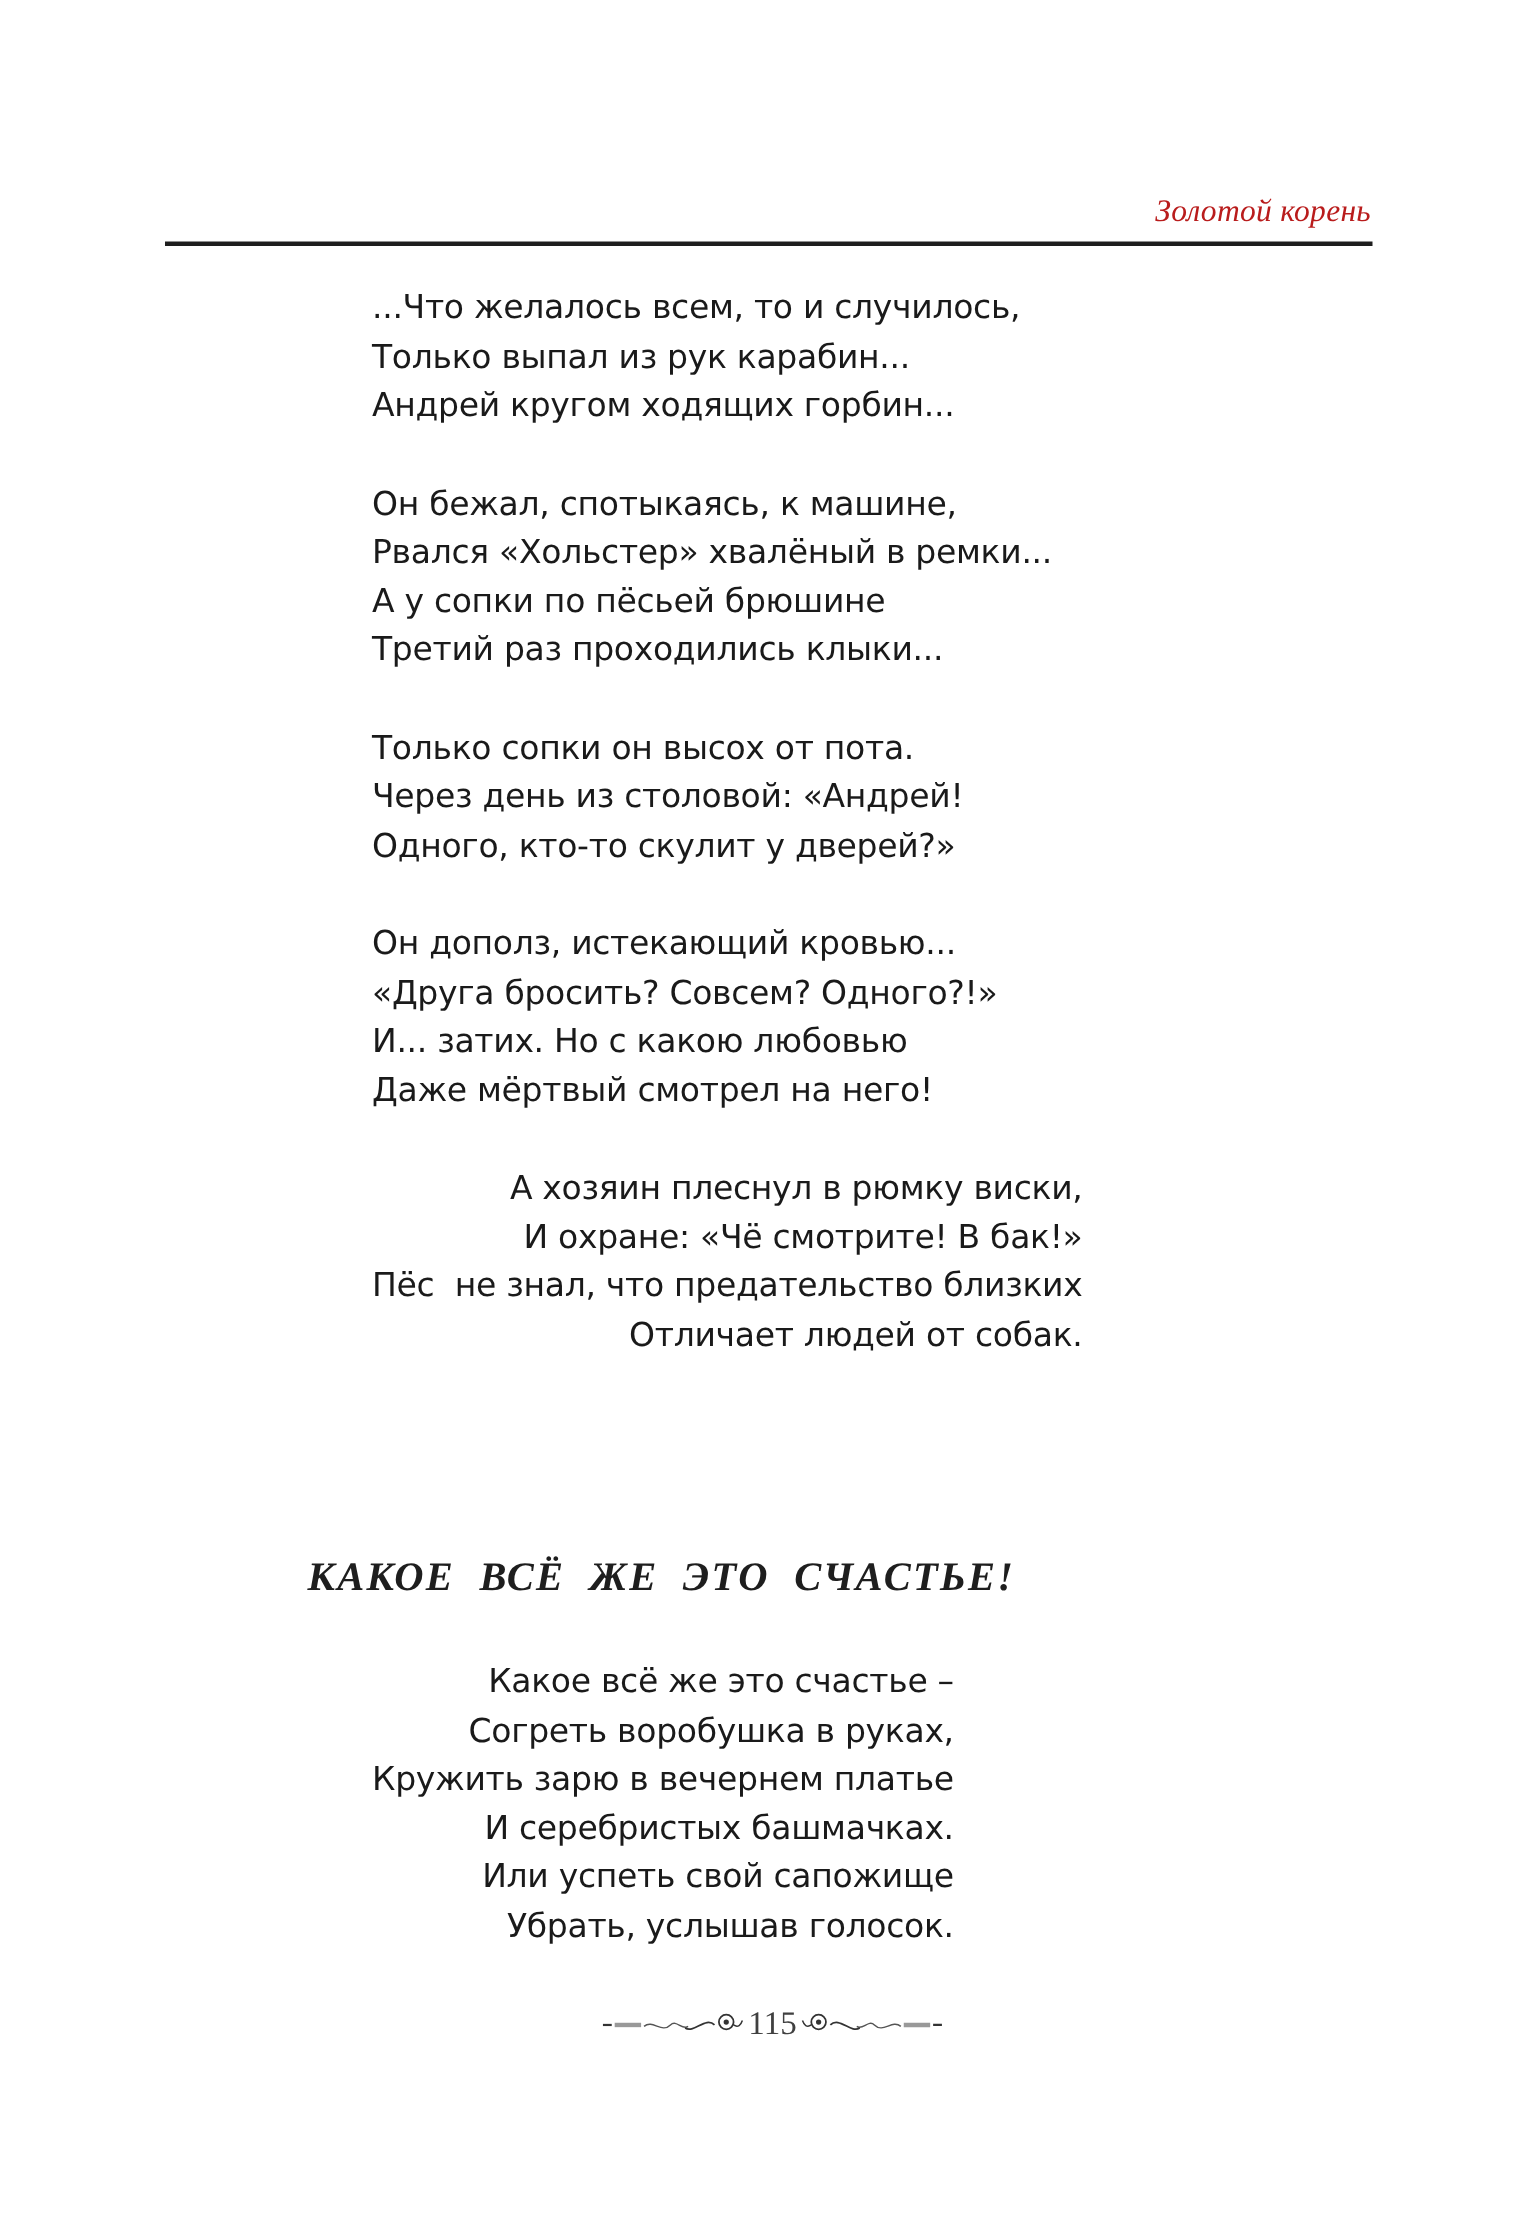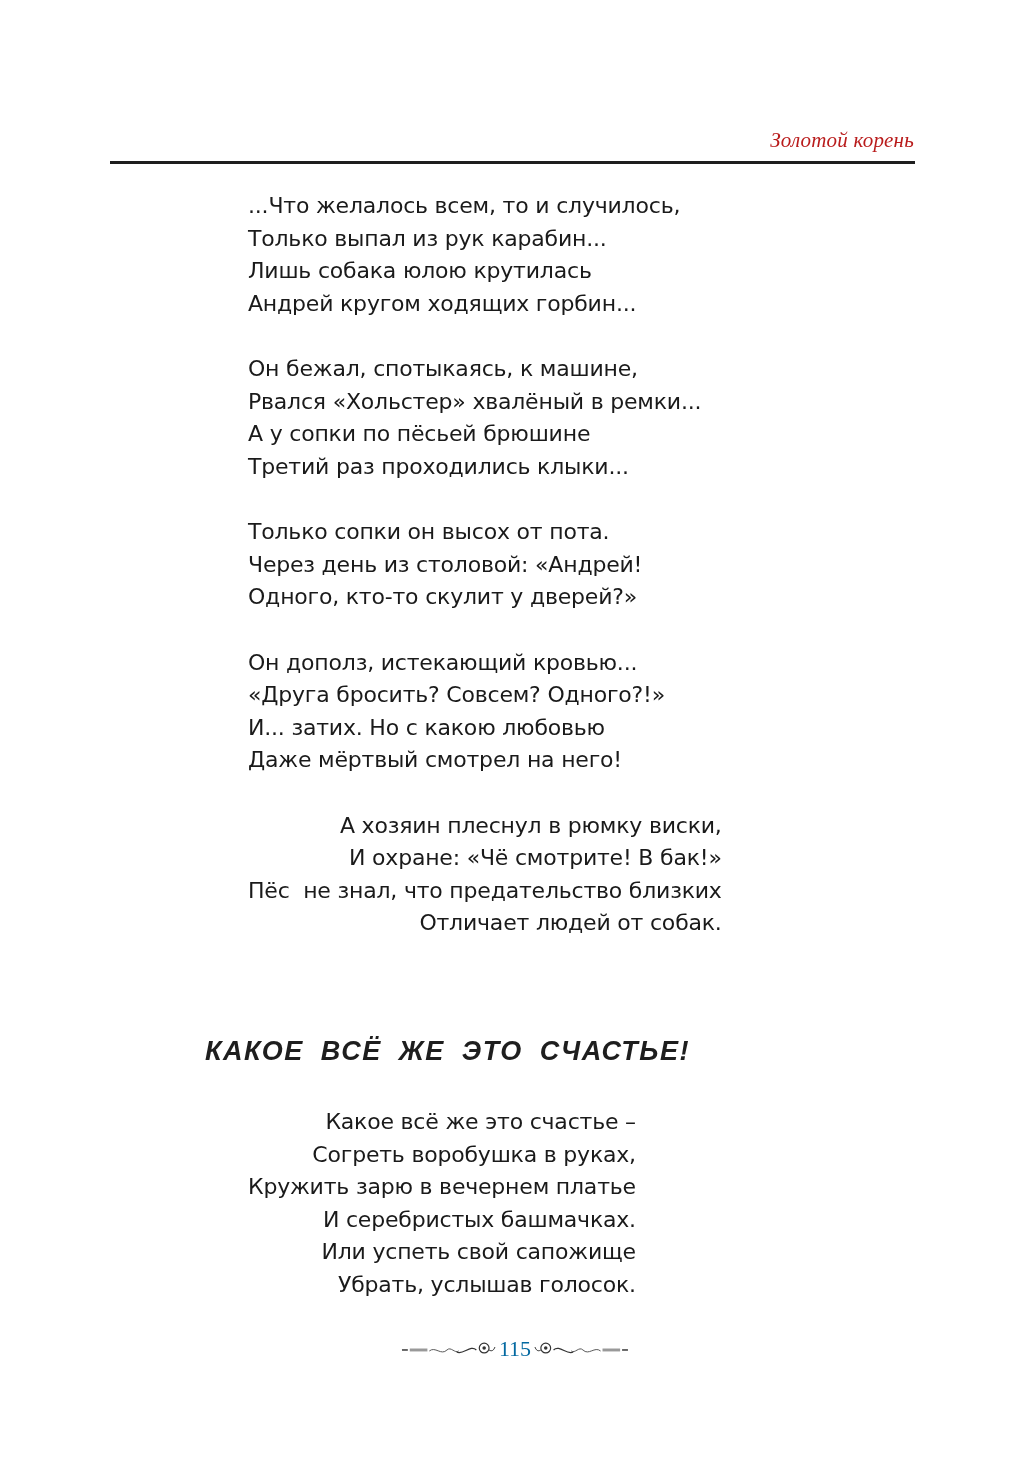--- a/index.html
+++ b/index.html
@@ -46,21 +46,21 @@
     .stanza:last-child { margin-bottom: 0; text-align: right; }
     .line {
       display: block;
       white-space: pre;
       letter-spacing: -0.2px;
     }
     .poem-title {
       position: absolute;
       top: 1036px;
       left: 205px;
-      font-family: Liberation Sans, sans-serif;
+      font-family: Liberation Serif, serif;
       font-style: italic;
       font-weight: bold;
       font-size: 27px;
       color: #1e1e1e;
       letter-spacing: 1.5px;
       word-spacing: 8px;
       white-space: pre;
     }
     .folio {
       position: absolute;
@@ -69,36 +69,35 @@
       width: 230px;
       height: 30px;
       display: flex;
       align-items: center;
       justify-content: center;
     }
     .folio svg { display: block; }
     .page-number {
       font-family: "Liberation Serif", "DejaVu Serif", serif;
       font-size: 22px;
-      color: #0369a1;
+      color: #404040;
       margin: 0 3px;
       line-height: 1;
     }
   </style>
 </head>
 <body>
 
 <div class="running-header">Золотой корень</div>
 <div class="header-rule"></div>
 
 <div class="poem-block" style="top:190px;">
   <div class="stanza">
     <span class="line">...Что желалось всем, то и случилось,</span>
     <span class="line">Только выпал из рук карабин...</span>
-    <span class="line">Лишь собака юлою крутилась</span>
     <span class="line">Андрей кругом ходящих горбин...</span>
   </div>
   <div class="stanza">
     <span class="line">Он бежал, спотыкаясь, к машине,</span>
     <span class="line">Рвался «Хольстер» хвалёный в ремки...</span>
     <span class="line">А у сопки по пёсьей брюшине</span>
     <span class="line">Третий раз проходились клыки...</span>
   </div>
   <div class="stanza">
     <span class="line">Только сопки он высох от пота.</span>

